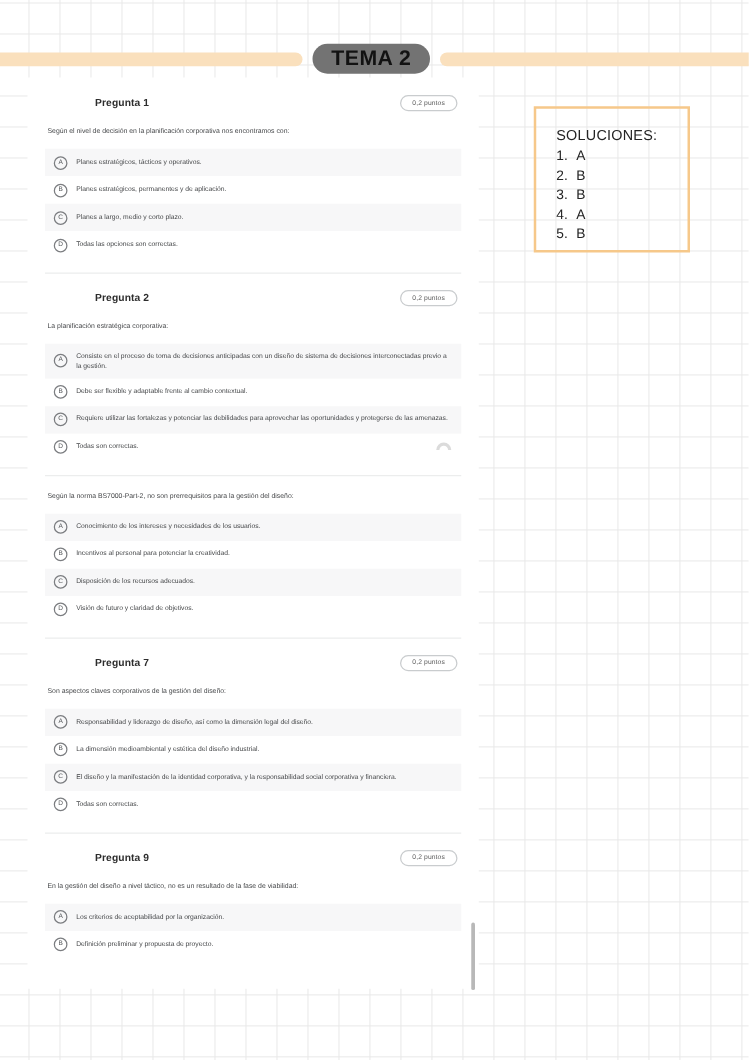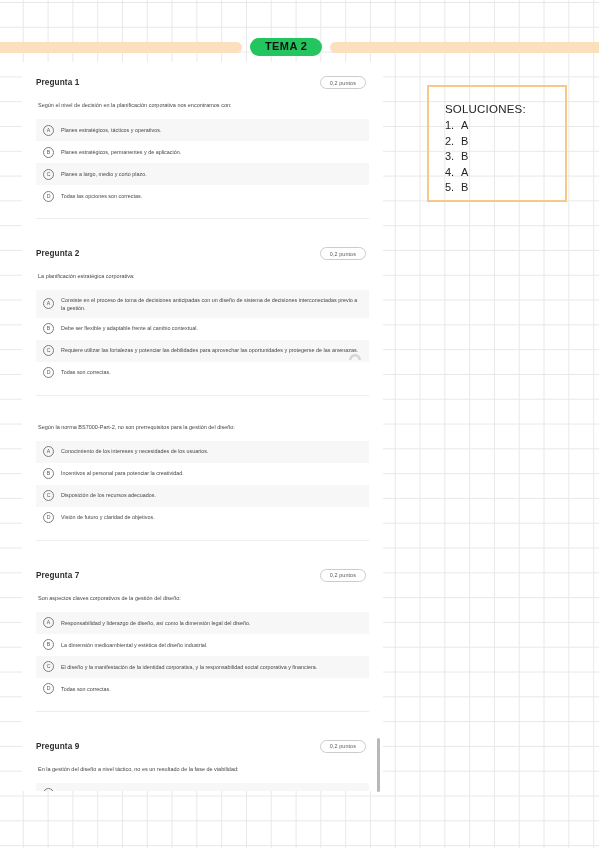--- a/index.html
+++ b/index.html
@@ -38,25 +38,25 @@
   }
   .band-line {
     height: 11px;
     background: #fae0bd;
     border-radius: 6px;
   }
   .band-left  { flex: 0 0 248px; margin-left: -6px; }
   .band-right { flex: 1 1 auto; margin-right: -6px; }
 
   #tema-badge {
-    background: #22c55e;
+    background: #737373;
     border-radius: 12px;
     padding: 3px 15px 4px 15px;
     margin: 0 8px;
-    font-size: 11px;
+    font-size: 17px;
     font-weight: bold;
     letter-spacing: 0.4px;
     color: #121212;
     line-height: 1;
     white-space: nowrap;
   }
 
   
   #doc-panel {
     position: absolute;
@@ -67,28 +67,29 @@
     background: #ffffff;
     z-index: 2;
     overflow: hidden;
   }
 
   #doc-inner {
     padding: 14px 14px 0 14px;
   }
 
   .question-block { padding-bottom: 11px; }
-  .question-block + .question-block { border-top: 1px solid #eceded; padding-top: 28px; }
+  .question-block + .question-block { border-top: 1px solid #eceded; padding-top: 13px; }
 
   .q-head {
     display: flex;
     align-items: center;
     justify-content: space-between;
     margin-bottom: 13px;
     padding-right: 3px;
+    margin-left: 40px;
   }
   .q-title {
     font-size: 8.2px;
     font-weight: bold;
     color: #2d2d2d;
     letter-spacing: .1px;
   }
   .q-points {
     font-size: 5.4px;
     color: #5a5a5a;
@@ -160,21 +161,21 @@
     width: 3px; height: 54px;
     background: #b8b8b8;
     border-radius: 2px;
     z-index: 5;
   }
 
   
   #soluciones-box {
     position: absolute;
     left: 427px; top: 85px;
-    width: 140px; height: 117px;
+    width: 125px; height: 117px;
     border: 2.5px solid #f6c88a;
     background: transparent;
     z-index: 3;
     padding: 16px 0 0 16px;
   }
   #sol-title {
     font-size: 11.5px;
     color: #242424;
     letter-spacing: .2px;
     margin-bottom: 3px;

